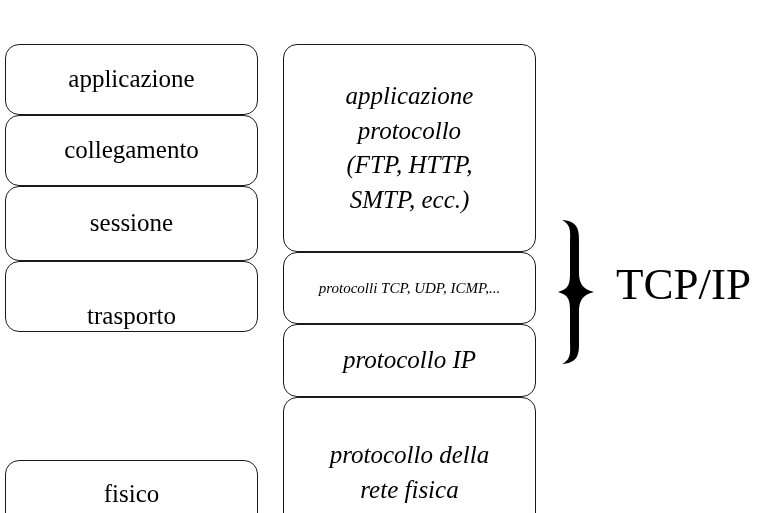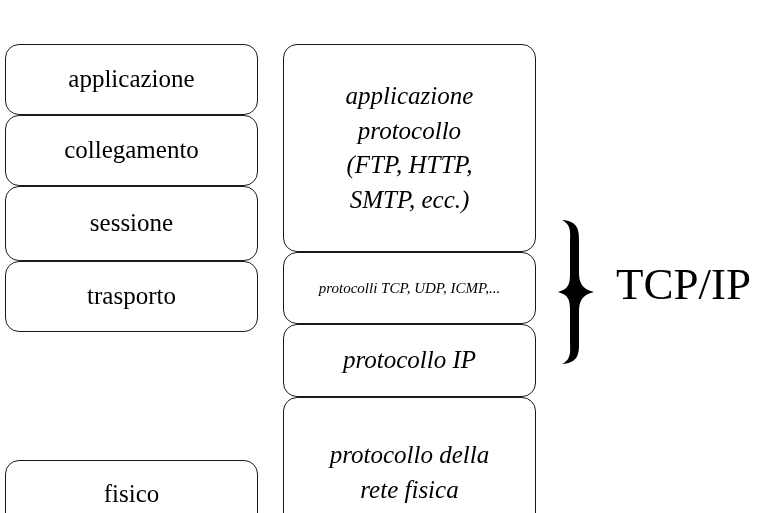--- a/index.html
+++ b/index.html
@@ -34,21 +34,21 @@
   
   .osi-box {
     left: 5px;
     width: 253px;
     font-size: 25px;
     font-style: normal;
   }
   .osi-1 { top: 5px;   height: 71px; }
   .osi-2 { top: 76px;  height: 71px; }
   .osi-3 { top: 147px; height: 75px; }
-  .osi-4 { top: 222px; height: 71px; }
+  .osi-4 { top: 222px; height: 71px; align-items: flex-end; }
   .osi-5 { top: 293px; height: 74px; }
   .osi-6 { top: 367px; height: 73px; }
   .osi-7 { top: 421px; height: 68px; }
 
   
   .tcp-box {
     left: 283px;
     width: 253px;
     font-style: italic;
   }

